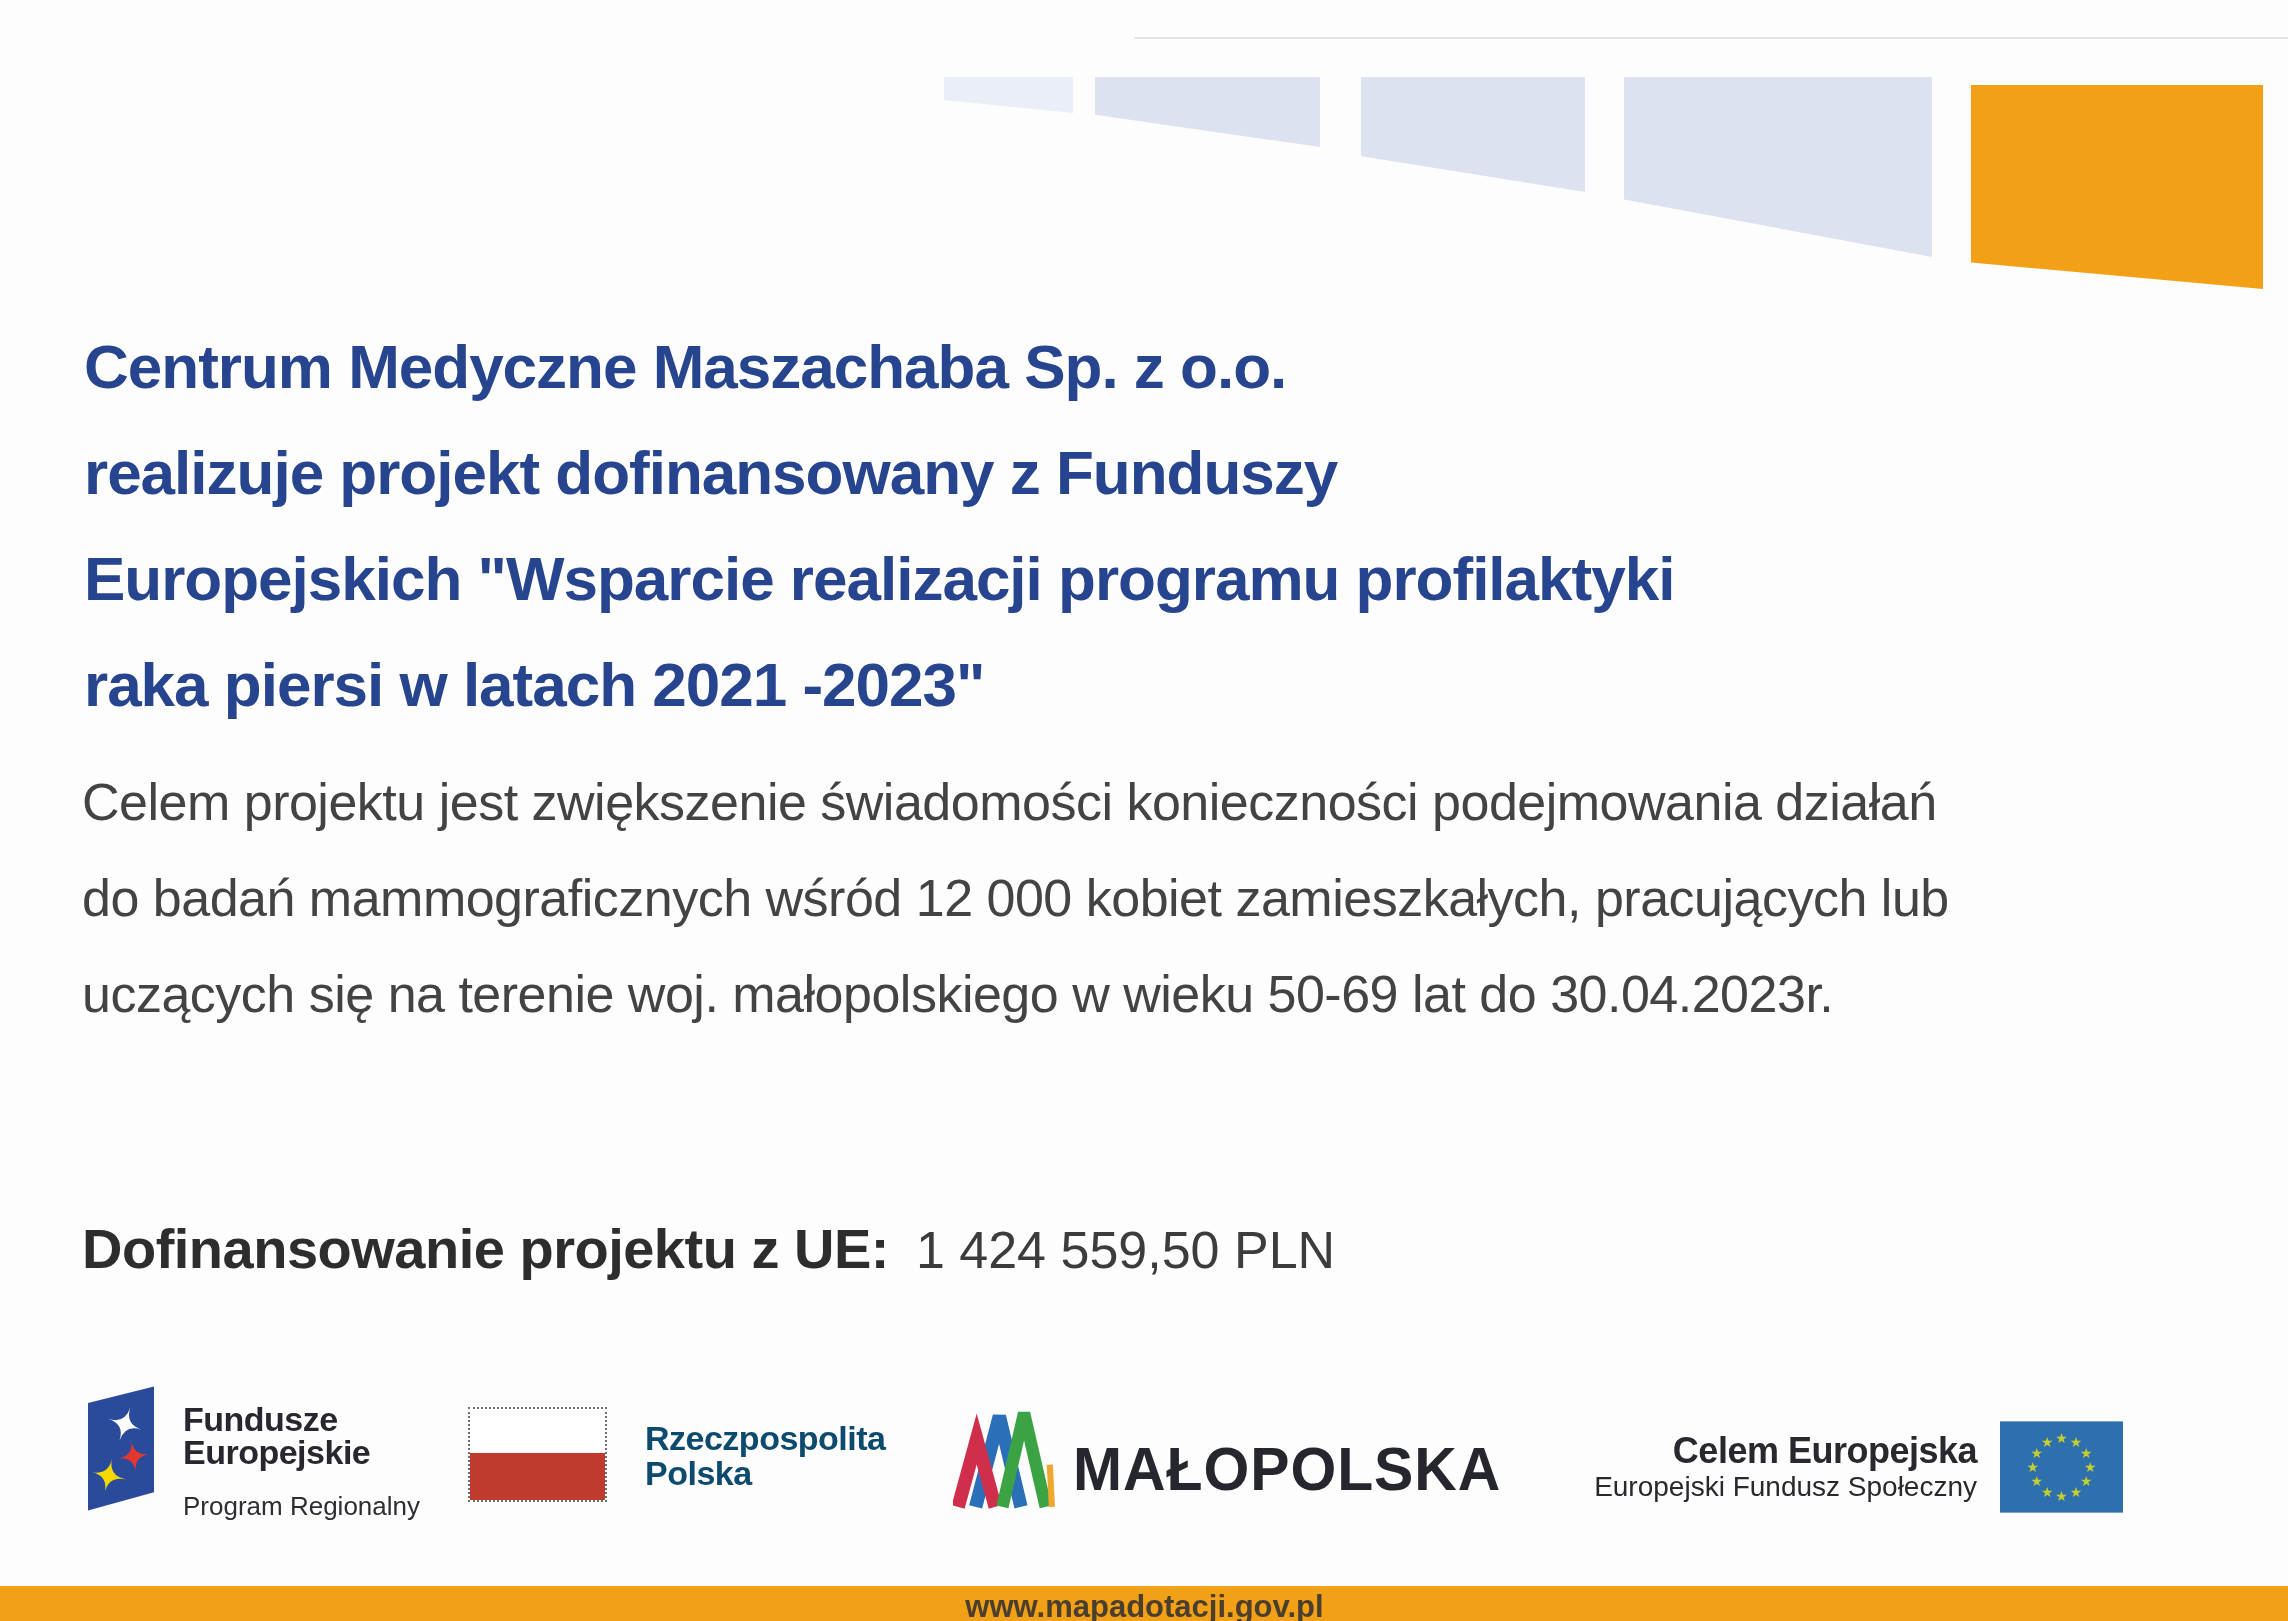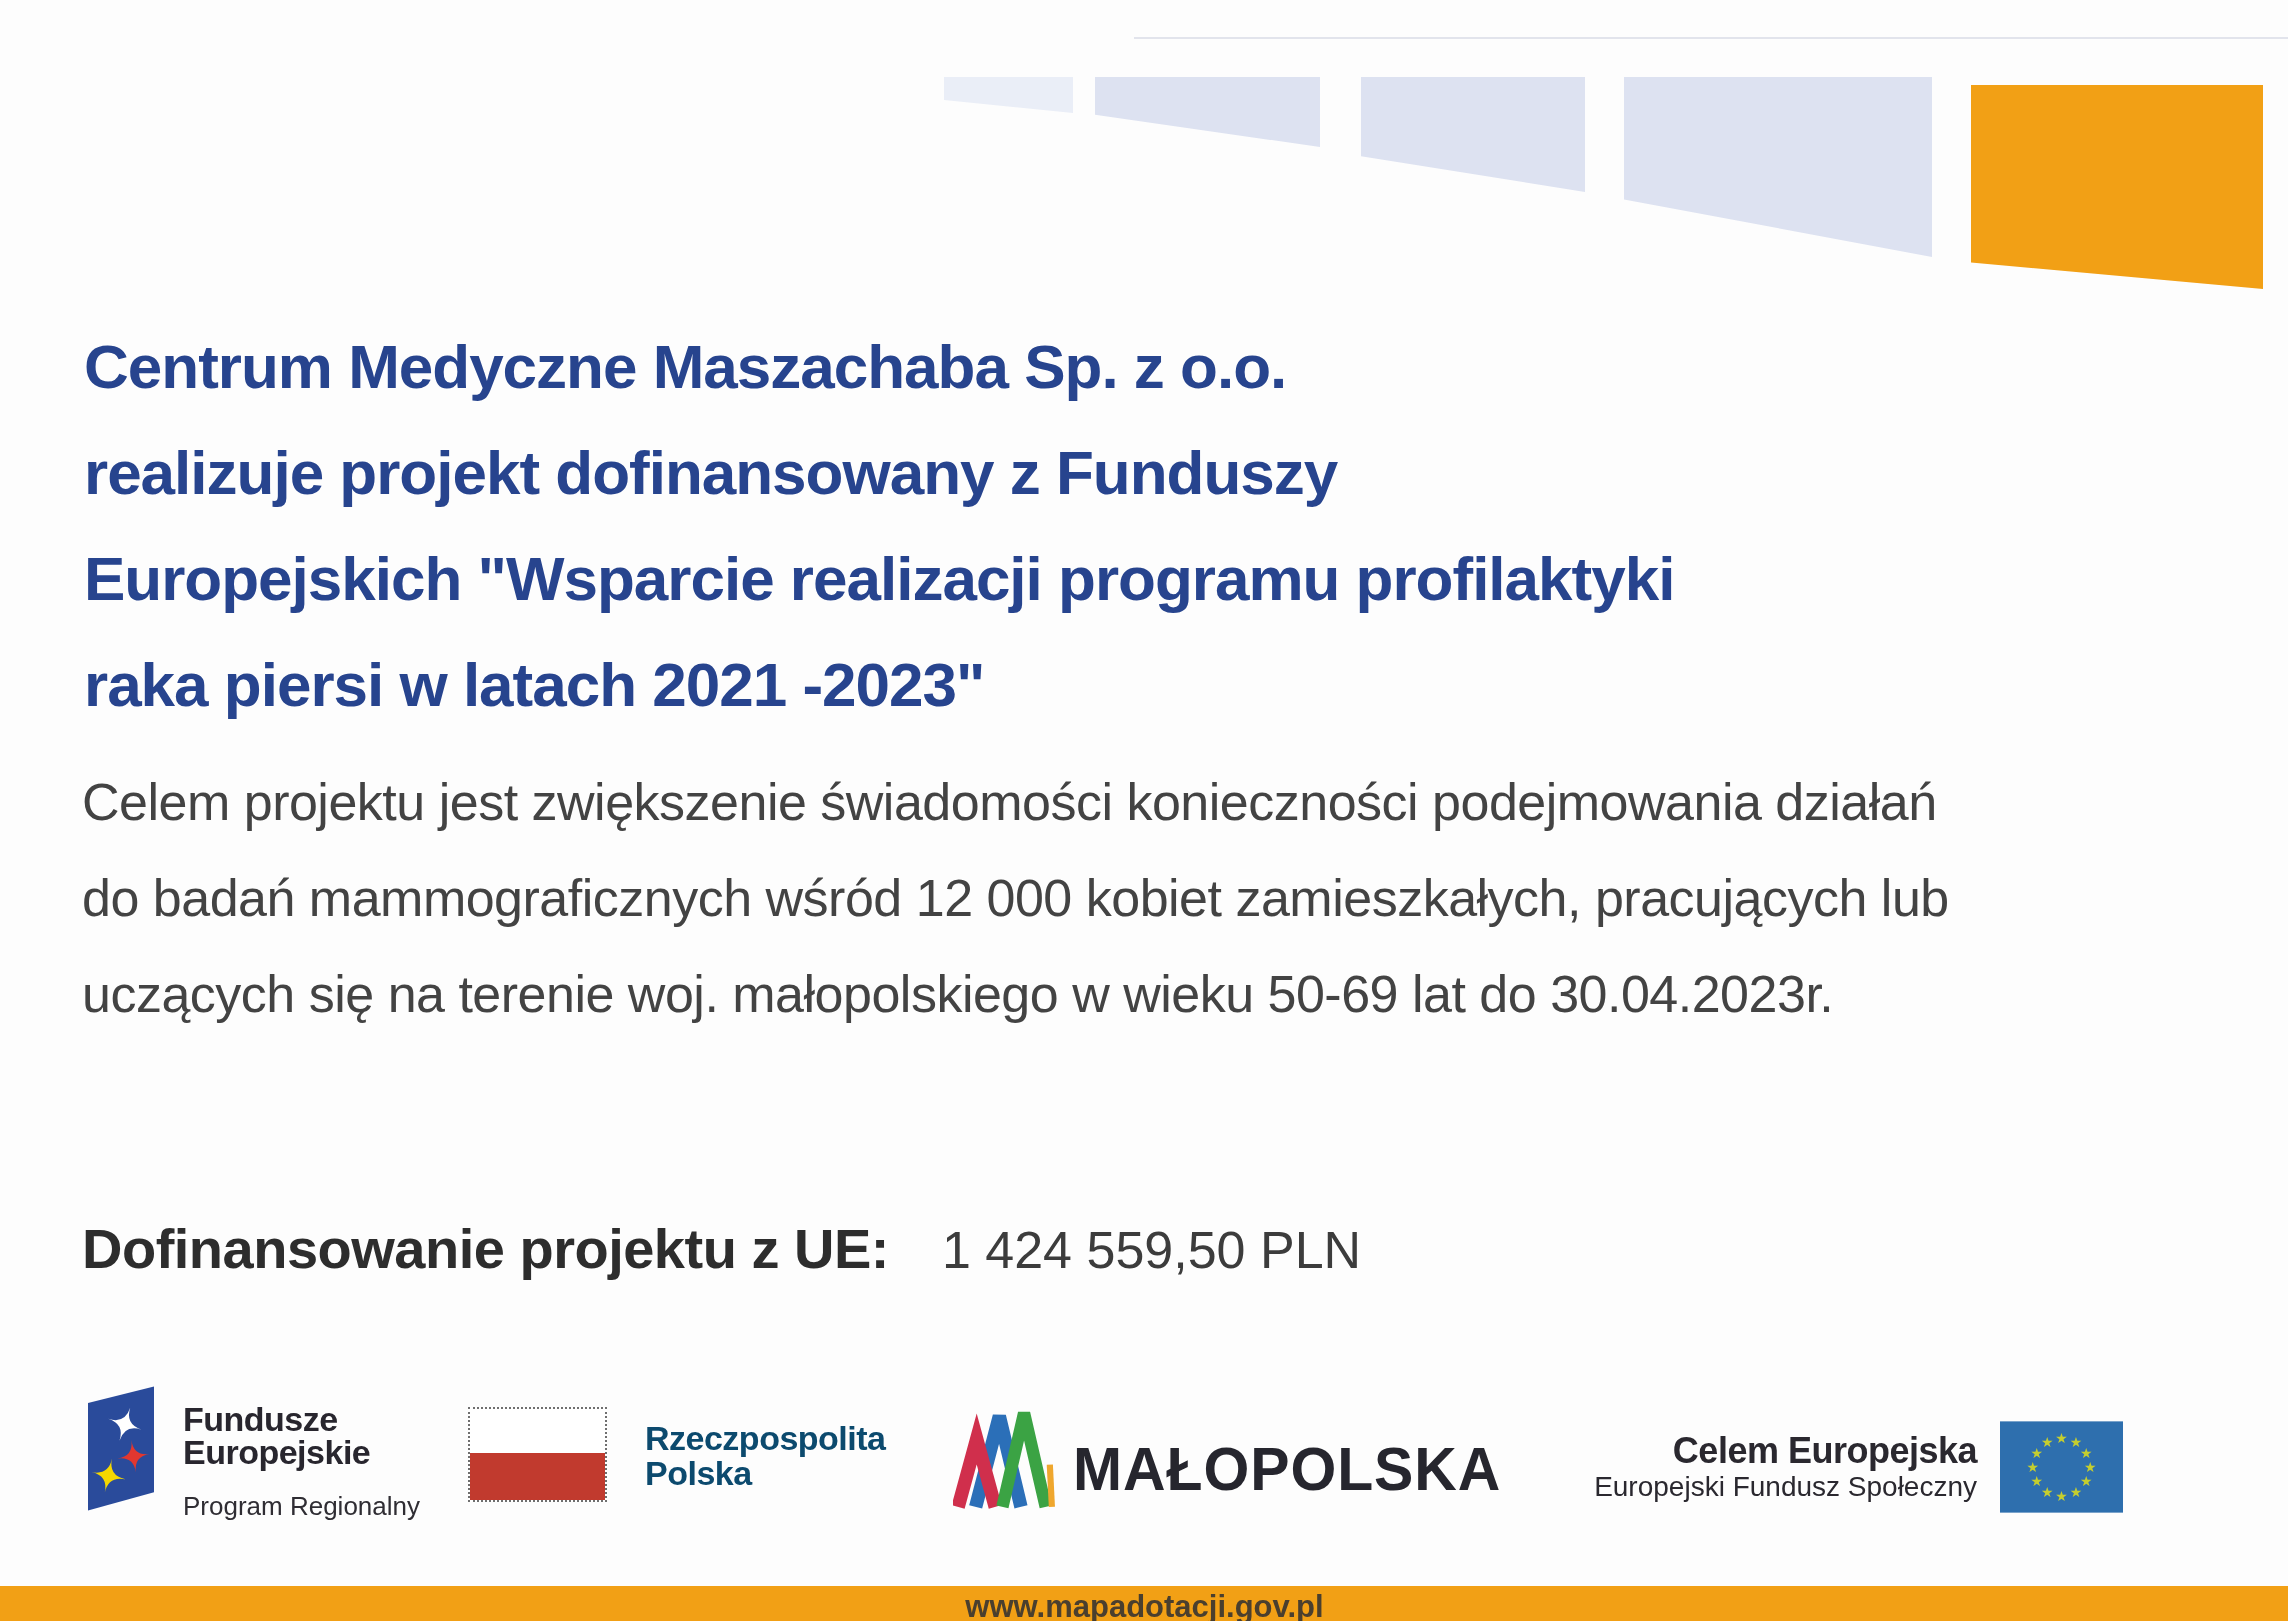--- a/index.html
+++ b/index.html
@@ -27,21 +27,21 @@
   }
 
   .body-text {
     position:absolute; left:82px; top:754px;
     font-size:52px; font-weight:400; line-height:96px;
     letter-spacing:-0.5px; color:#434343; white-space:nowrap;
   }
 
   .funding {
     position:absolute; left:82px; top:1216px;
-    display:flex; align-items:baseline; gap:53px; white-space:nowrap;
+    display:flex; align-items:baseline; gap:27px; white-space:nowrap;
   }
   .funding-label { font-size:56px; font-weight:700; color:#2d2d2d; letter-spacing:-0.5px; }
   .funding-value { font-size:52px; font-weight:400; color:#3c3c3c; }
 
   
   .fe-flag { position:absolute; left:88px; top:1385px; width:66px; height:127px; }
   .fe-text { position:absolute; left:183px; top:1403px; color:#28262e; }
   .fe-text .l1, .fe-text .l2 { font-size:34px; font-weight:700; line-height:33px; letter-spacing:-0.5px; }
   .fe-text .l3 { font-size:26px; font-weight:400; line-height:26px; margin-top:24px; color:#2f2d33; }
 

